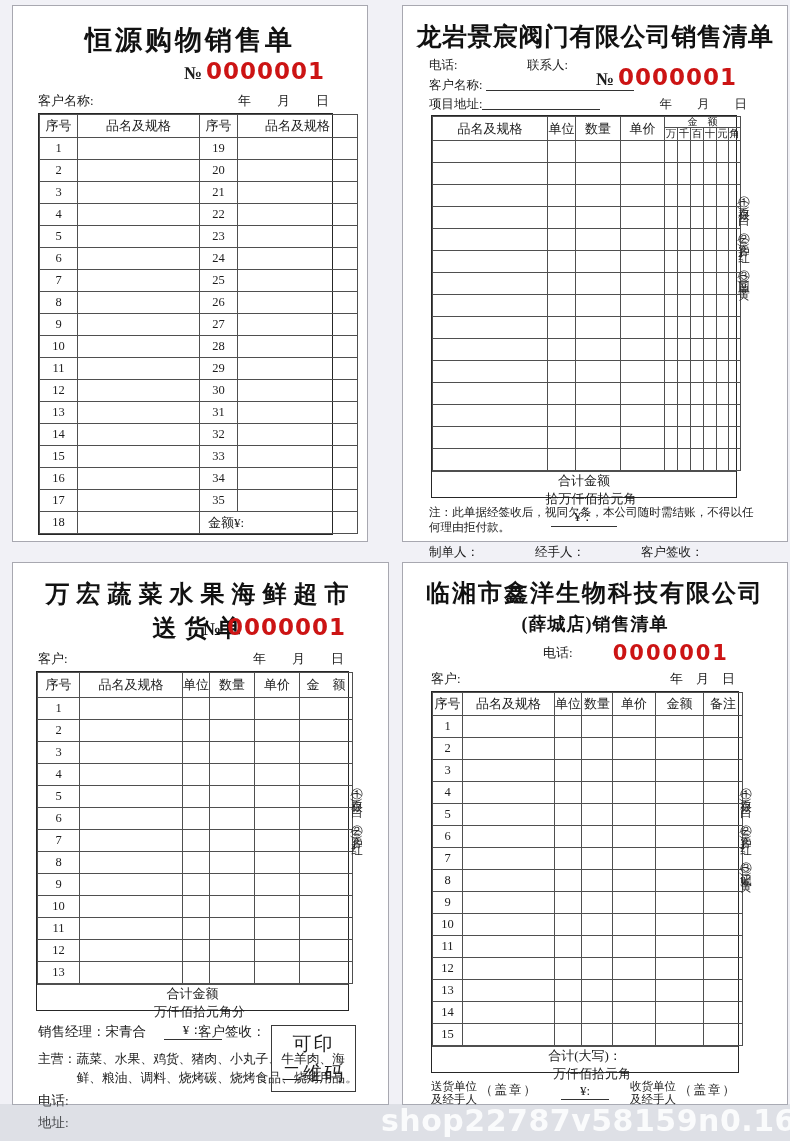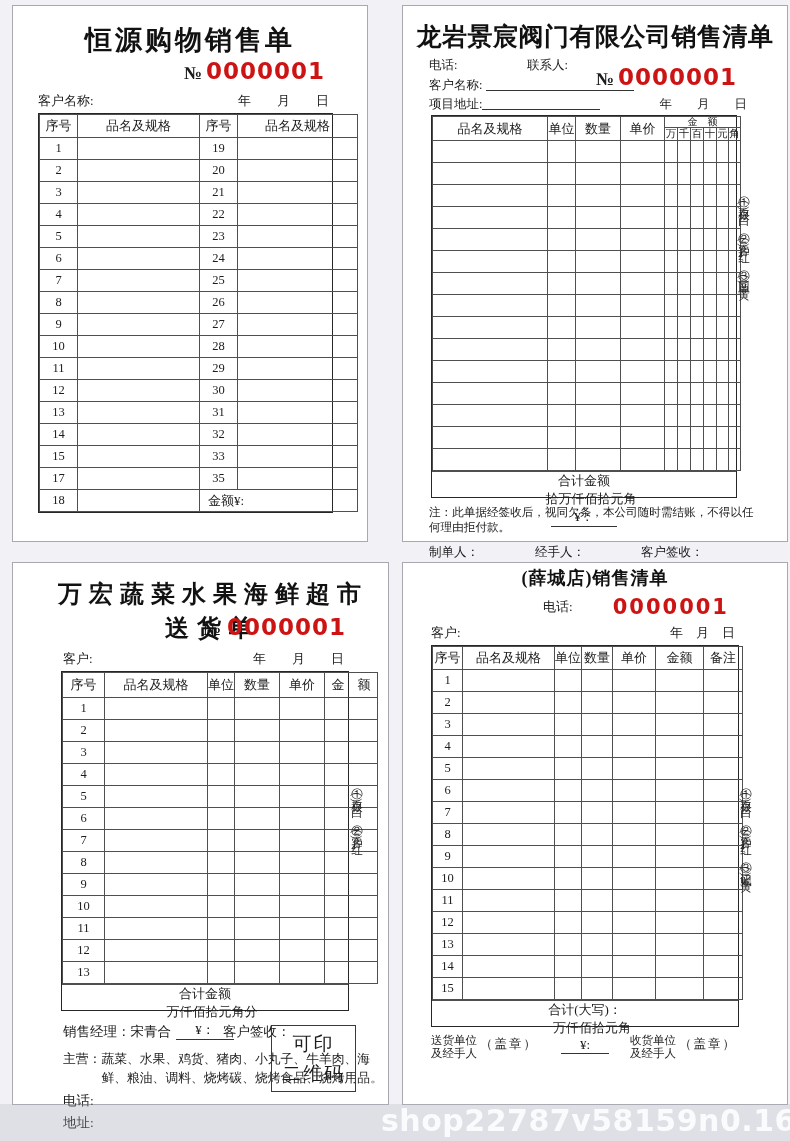--- a/index.html
+++ b/index.html
@@ -1,21 +1,21 @@
 <!DOCTYPE html>
 <html><head>
 <meta charset="utf-8">
 <style>
   html,body{margin:0;padding:0;}
   body{width:790px;height:1141px;position:relative;background:#f1f1f6;overflow:hidden;
        font-family:"Liberation Serif","DejaVu Serif",serif;color:#1c1c1c;}
   .card{position:absolute;background:#fff;border:1px solid #a8a8b0;box-sizing:border-box;}
   .card-tl{left:12px;top:5px;width:356px;height:537px;}
   .card-tr{left:402px;top:5px;width:386px;height:537px;}
-  .card-bl{left:12px;top:562px;width:377px;height:543px;padding-left:25px;}
+  .card-bl{left:12px;top:562px;width:377px;height:543px;}
   .card-br{left:402px;top:562px;width:386px;height:543px;}
 
   h2{margin:0;text-align:center;font-weight:700;color:#111;}
   .no-sym{font-size:18px;font-weight:700;}
   .no-red{font:700 23px "DejaVu Sans",sans-serif;color:#cc1414;letter-spacing:1px;}
 
   .table-wrap{border:1.6px solid #262626;}
   table{border-collapse:collapse;table-layout:fixed;width:100%;}
   th,td{border:1px solid #4f4f4f;padding:0;text-align:center;font-size:12.5px;height:21px;overflow:hidden;}
   th{font-weight:400;font-size:13px;height:22px;}
@@ -199,20 +199,26 @@
           <tr>
             <td>14</td>
             <td></td>
             <td>32</td>
             <td></td>
           </tr>
           <tr>
             <td>15</td>
             <td></td>
             <td>33</td>
+            <td></td>
+          </tr>
+          <tr>
+            <td>16</td>
+            <td></td>
+            <td>34</td>
             <td></td>
           </tr>
           <tr>
             <td>17</td>
             <td></td>
             <td>35</td>
             <td></td>
           </tr>
           <tr>
             <td>18</td>
@@ -648,20 +654,21 @@
     <div>电话:</div>
     <div>地址:</div>
   </div>
   <div class="qr-box">
     <div>可印</div>
     <div>二维码</div>
   </div>
 </section>
 
 <section class="card card-br">
+  <h2 class="br-title">临湘市鑫洋生物科技有限公司</h2>
   <div class="br-sub">(薛城店)销售清单</div>
   <div class="br-phone">
     <span class="label">电话:</span>
     <span class="br-serial">0000001</span>
   </div>
   <div class="br-info">
     <span>客户:</span>
     <span>年　月　日</span>
   </div>
   <div class="table-wrap br-wrap">

